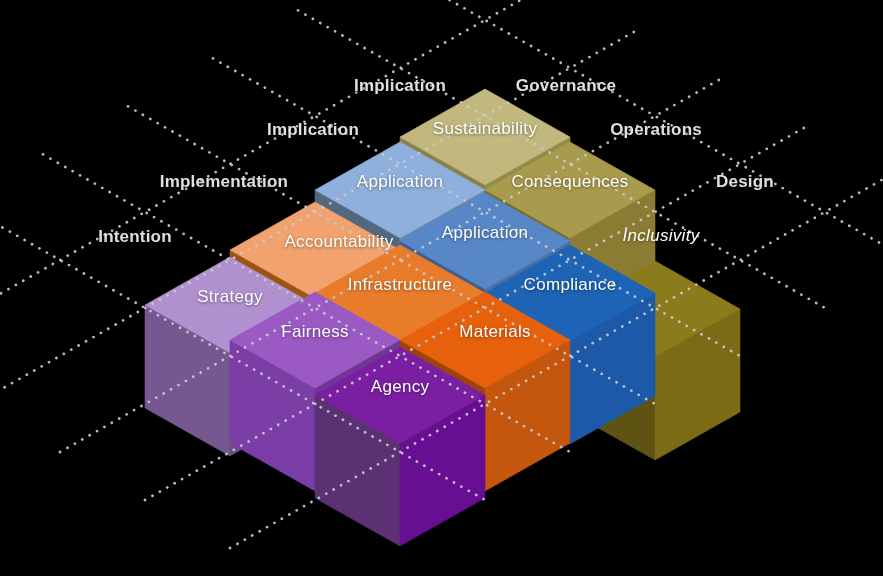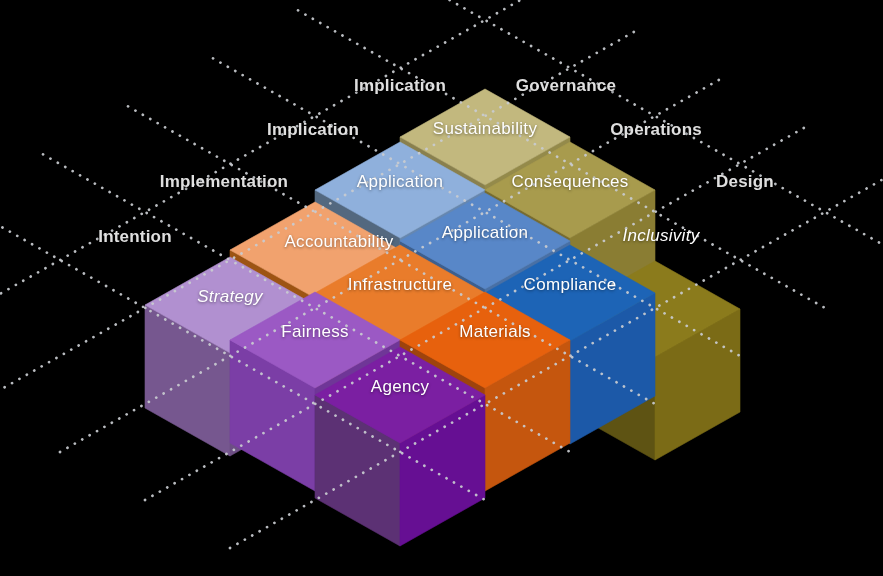--- a/index.html
+++ b/index.html
@@ -60,21 +60,21 @@
       <line x1="298" y1="10.399999999999977" x2="825" y2="308" stroke="#c9ccd1" stroke-width="2.7" stroke-linecap="round" stroke-dasharray="0.1 8.4" opacity="0.92"></line>
       <line x1="383" y1="-37.60000000000002" x2="910" y2="260" stroke="#c9ccd1" stroke-width="2.7" stroke-linecap="round" stroke-dasharray="0.1 8.4" opacity="0.92"></line>
       <line x1="-110" y1="356" x2="553" y2="-18.399999999999977" stroke="#c9ccd1" stroke-width="2.7" stroke-linecap="round" stroke-dasharray="0.1 8.4" opacity="0.92"></line>
       <line x1="-25" y1="404" x2="638" y2="29.600000000000023" stroke="#c9ccd1" stroke-width="2.7" stroke-linecap="round" stroke-dasharray="0.1 8.4" opacity="0.92"></line>
       <line x1="60" y1="452" x2="723" y2="77.60000000000002" stroke="#c9ccd1" stroke-width="2.7" stroke-linecap="round" stroke-dasharray="0.1 8.4" opacity="0.92"></line>
       <line x1="145" y1="500" x2="808" y2="125.60000000000002" stroke="#c9ccd1" stroke-width="2.7" stroke-linecap="round" stroke-dasharray="0.1 8.4" opacity="0.92"></line>
       <line x1="230" y1="548" x2="893" y2="173.60000000000002" stroke="#c9ccd1" stroke-width="2.7" stroke-linecap="round" stroke-dasharray="0.1 8.4" opacity="0.92"></line>
     </svg>
 
   <div id="labels">
-    <div class="lbl cube" style="left: 230px; top: 297px; font-style: italic;">Strategy</div>
+    <div class="lbl cube" style="left: 230px; top: 297px;">Strategy</div>
     <div class="lbl cube" style="left: 315px; top: 242px; margin-left: 24px;">Accountability</div>
     <div class="lbl cube" style="left: 400px; top: 182px;">Application</div>
     <div class="lbl cube" style="left: 485px; top: 129px;">Sustainability</div>
     <div class="lbl cube" style="left: 315px; top: 332px;">Fairness</div>
     <div class="lbl cube" style="left: 400px; top: 285px;">Infrastructure</div>
     <div class="lbl cube" style="left: 485px; top: 233px;">Application</div>
     <div class="lbl cube" style="left: 570px; top: 182px;">Consequences</div>
     <div class="lbl cube" style="left: 400px; top: 387px;">Agency</div>
     <div class="lbl cube" style="left: 485px; top: 332px; padding-left: 20px;">Materials</div>
     <div class="lbl cube" style="left: 570px; top: 285px;">Compliance</div>

